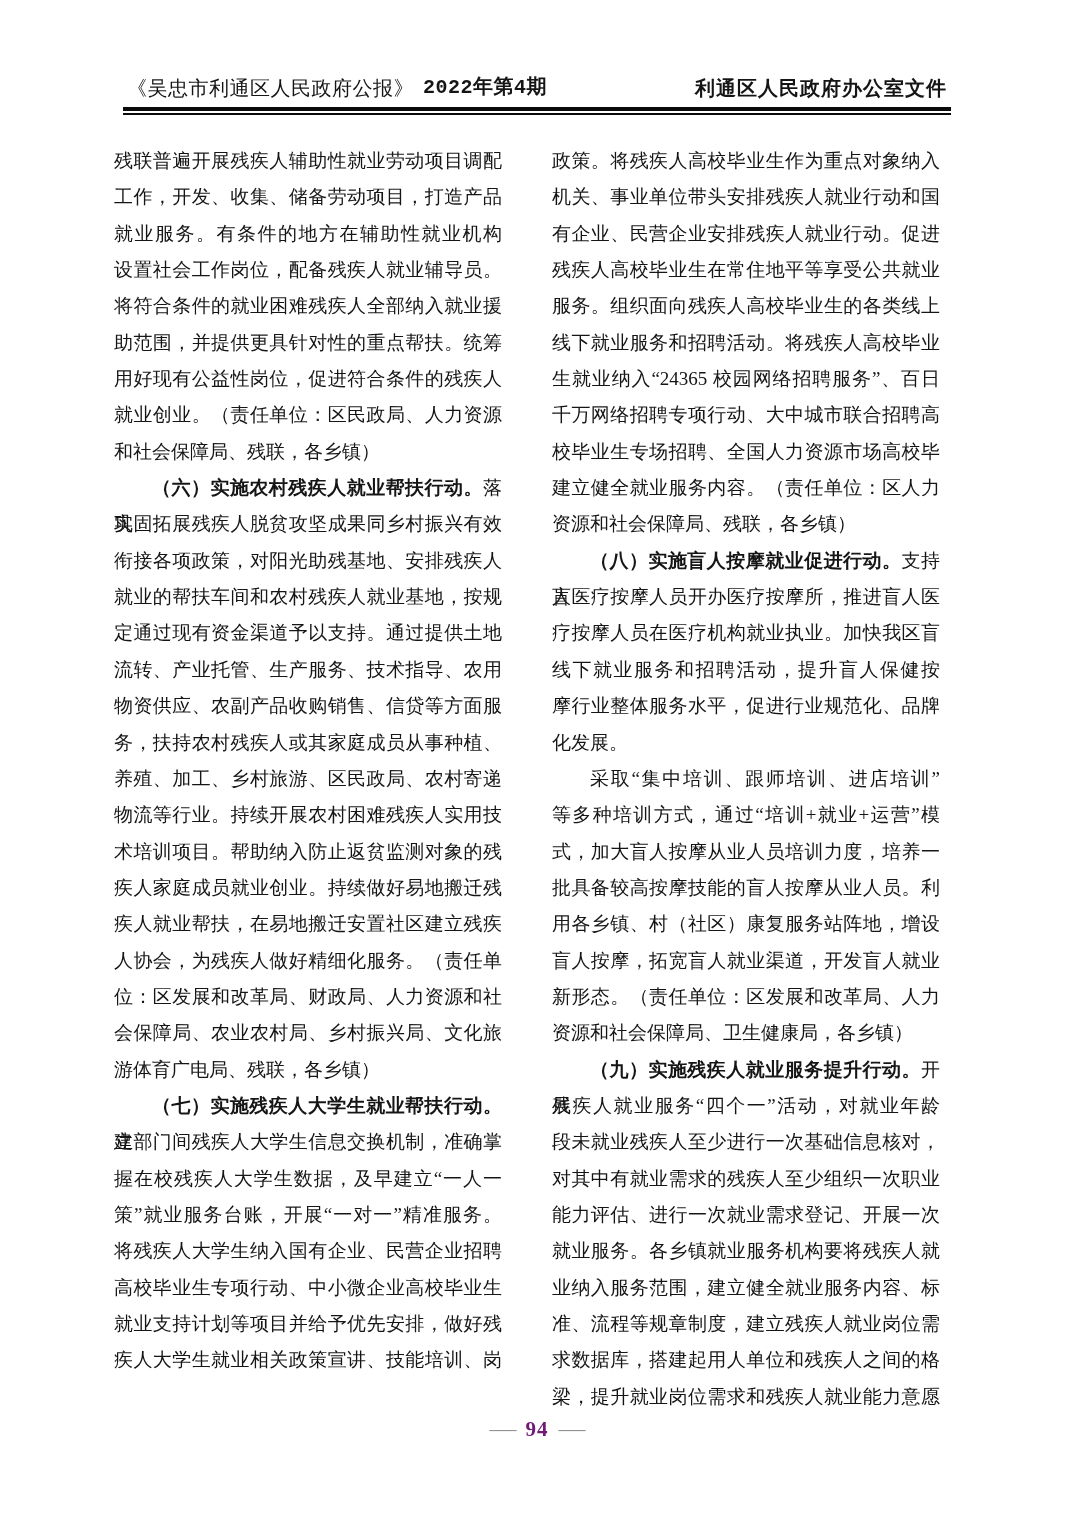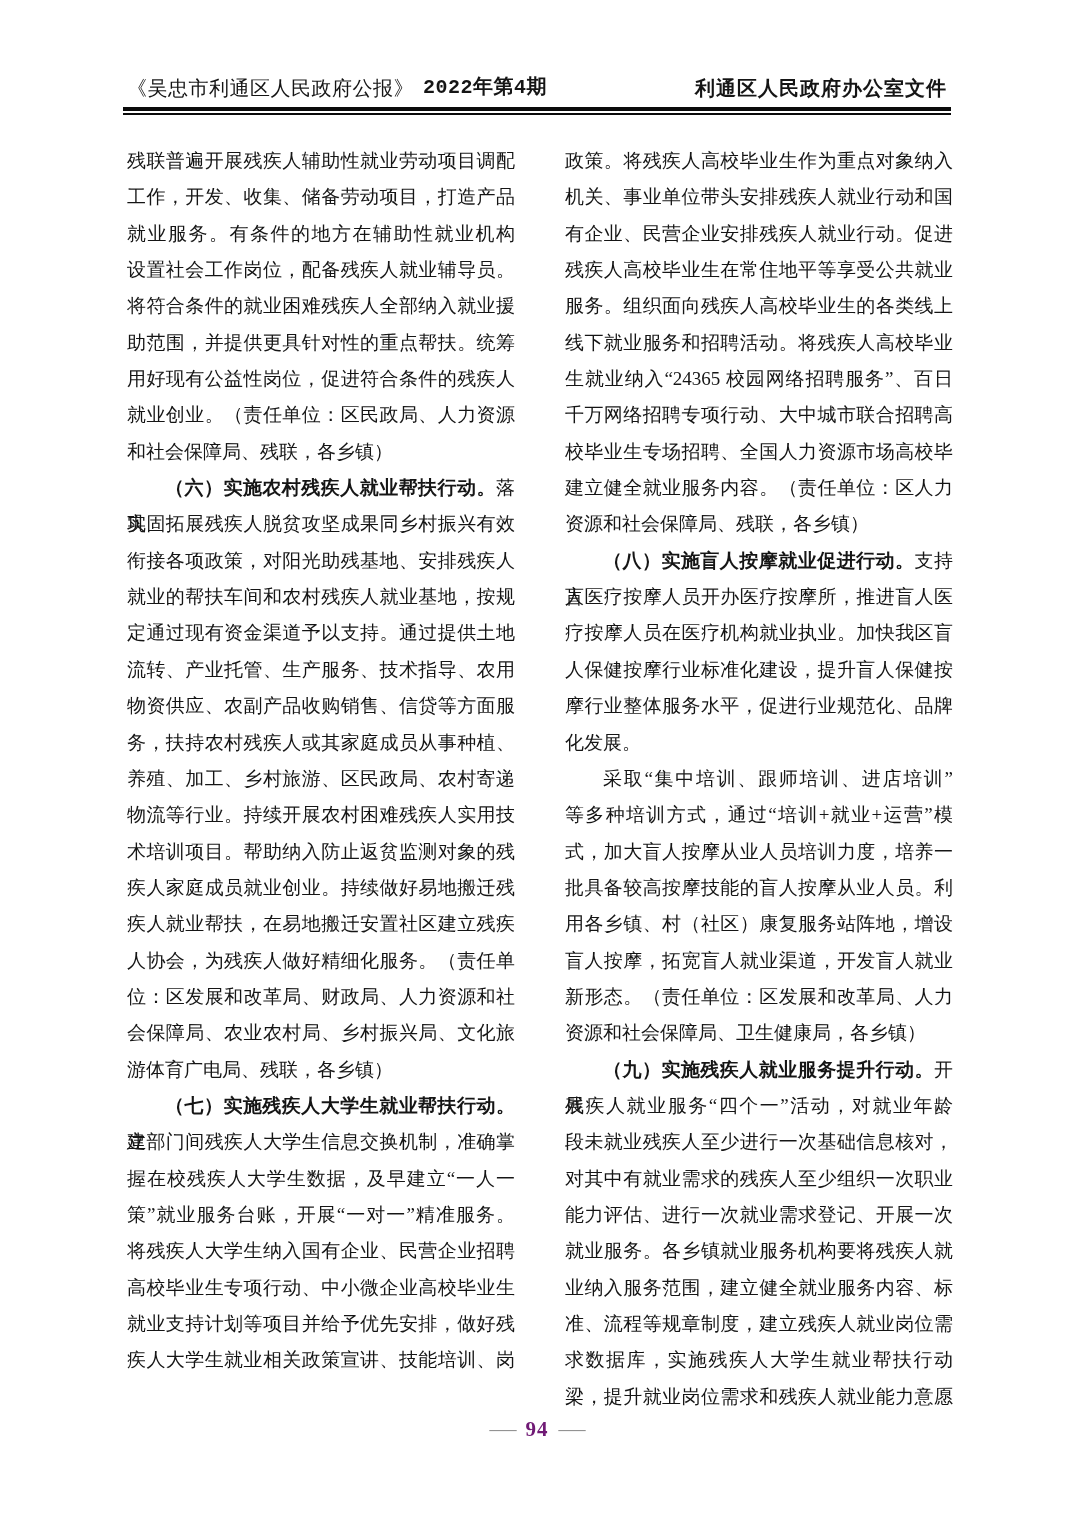--- a/index.html
+++ b/index.html
@@ -36,21 +36,21 @@
     letter-spacing: 1px;
   }
   .double-rule { margin-top: 7px; }
   .double-rule .rule-thick { height: 4px; background: #0a0a0a; }
   .double-rule .rule-thin  { height: 2px; background: #0a0a0a; margin-top: 2px; }
 
   
   .columns {
     position: absolute;
     top: 143px;
-    left: 127px;
+    left: 114px;
     display: flex;
     gap: 50px;
   }
   .column {
     width: 388px;
     font-size: 19px;
     line-height: 36.35px;
   }
   .line {
     text-align: justify;
@@ -140,40 +140,40 @@
         <div class="line"><span>服务。组织面向残疾人高校毕业生的各类线上</span></div>
         <div class="line"><span>线下就业服务和招聘活动。将残疾人高校毕业</span></div>
         <div class="line"><span>生就业纳入“24365 校园网络招聘服务”、百日</span></div>
         <div class="line"><span>千万网络招聘专项行动、大中城市联合招聘高</span></div>
         <div class="line"><span>校毕业生专场招聘、全国人力资源市场高校毕</span></div>
         <div class="line"><span>建立健全就业服务内容。（责任单位：区人力</span></div>
         <div class="line short"><span>资源和社会保障局、残联，各乡镇）</span></div>
         <div class="line indent"><span class="run-bold">（八）实施盲人按摩就业促进行动。</span><span>支持盲</span></div>
         <div class="line"><span>人医疗按摩人员开办医疗按摩所，推进盲人医</span></div>
         <div class="line"><span>疗按摩人员在医疗机构就业执业。加快我区盲</span></div>
-        <div class="line"><span>人保健按摩行业标准化建设，提升盲人保健按</span></div>
+        <div class="line"><span>线下就业服务和招聘活动，提升盲人保健按</span></div>
         <div class="line"><span>摩行业整体服务水平，促进行业规范化、品牌</span></div>
         <div class="line short"><span>化发展。</span></div>
         <div class="line indent"><span>采取“集中培训、跟师培训、进店培训”</span></div>
         <div class="line"><span>等多种培训方式，通过“培训+就业+运营”模</span></div>
         <div class="line"><span>式，加大盲人按摩从业人员培训力度，培养一</span></div>
         <div class="line"><span>批具备较高按摩技能的盲人按摩从业人员。利</span></div>
         <div class="line"><span>用各乡镇、村（社区）康复服务站阵地，增设</span></div>
         <div class="line"><span>盲人按摩，拓宽盲人就业渠道，开发盲人就业</span></div>
         <div class="line"><span>新形态。（责任单位：区发展和改革局、人力</span></div>
         <div class="line short"><span>资源和社会保障局、卫生健康局，各乡镇）</span></div>
         <div class="line indent"><span class="run-bold">（九）实施残疾人就业服务提升行动。</span><span>开展</span></div>
         <div class="line"><span>残疾人就业服务“四个一”活动，对就业年龄</span></div>
         <div class="line"><span>段未就业残疾人至少进行一次基础信息核对，</span></div>
         <div class="line"><span>对其中有就业需求的残疾人至少组织一次职业</span></div>
         <div class="line"><span>能力评估、进行一次就业需求登记、开展一次</span></div>
         <div class="line"><span>就业服务。各乡镇就业服务机构要将残疾人就</span></div>
         <div class="line"><span>业纳入服务范围，建立健全就业服务内容、标</span></div>
         <div class="line"><span>准、流程等规章制度，建立残疾人就业岗位需</span></div>
-        <div class="line"><span>求数据库，实施残疾人大学生就业帮扶行动</span></div>
+        <div class="line"><span>求数据库，搭建起用人单位和残疾人之间的格</span></div>
         <div class="line"><span>梁，提升就业岗位需求和残疾人就业能力意愿</span></div>
       </div>
   </main>
 
   <footer class="page-footer">
     <span class="footer-dash">—</span>
     <span class="page-number">94</span>
     <span class="footer-dash">—</span>
   </footer>
 

